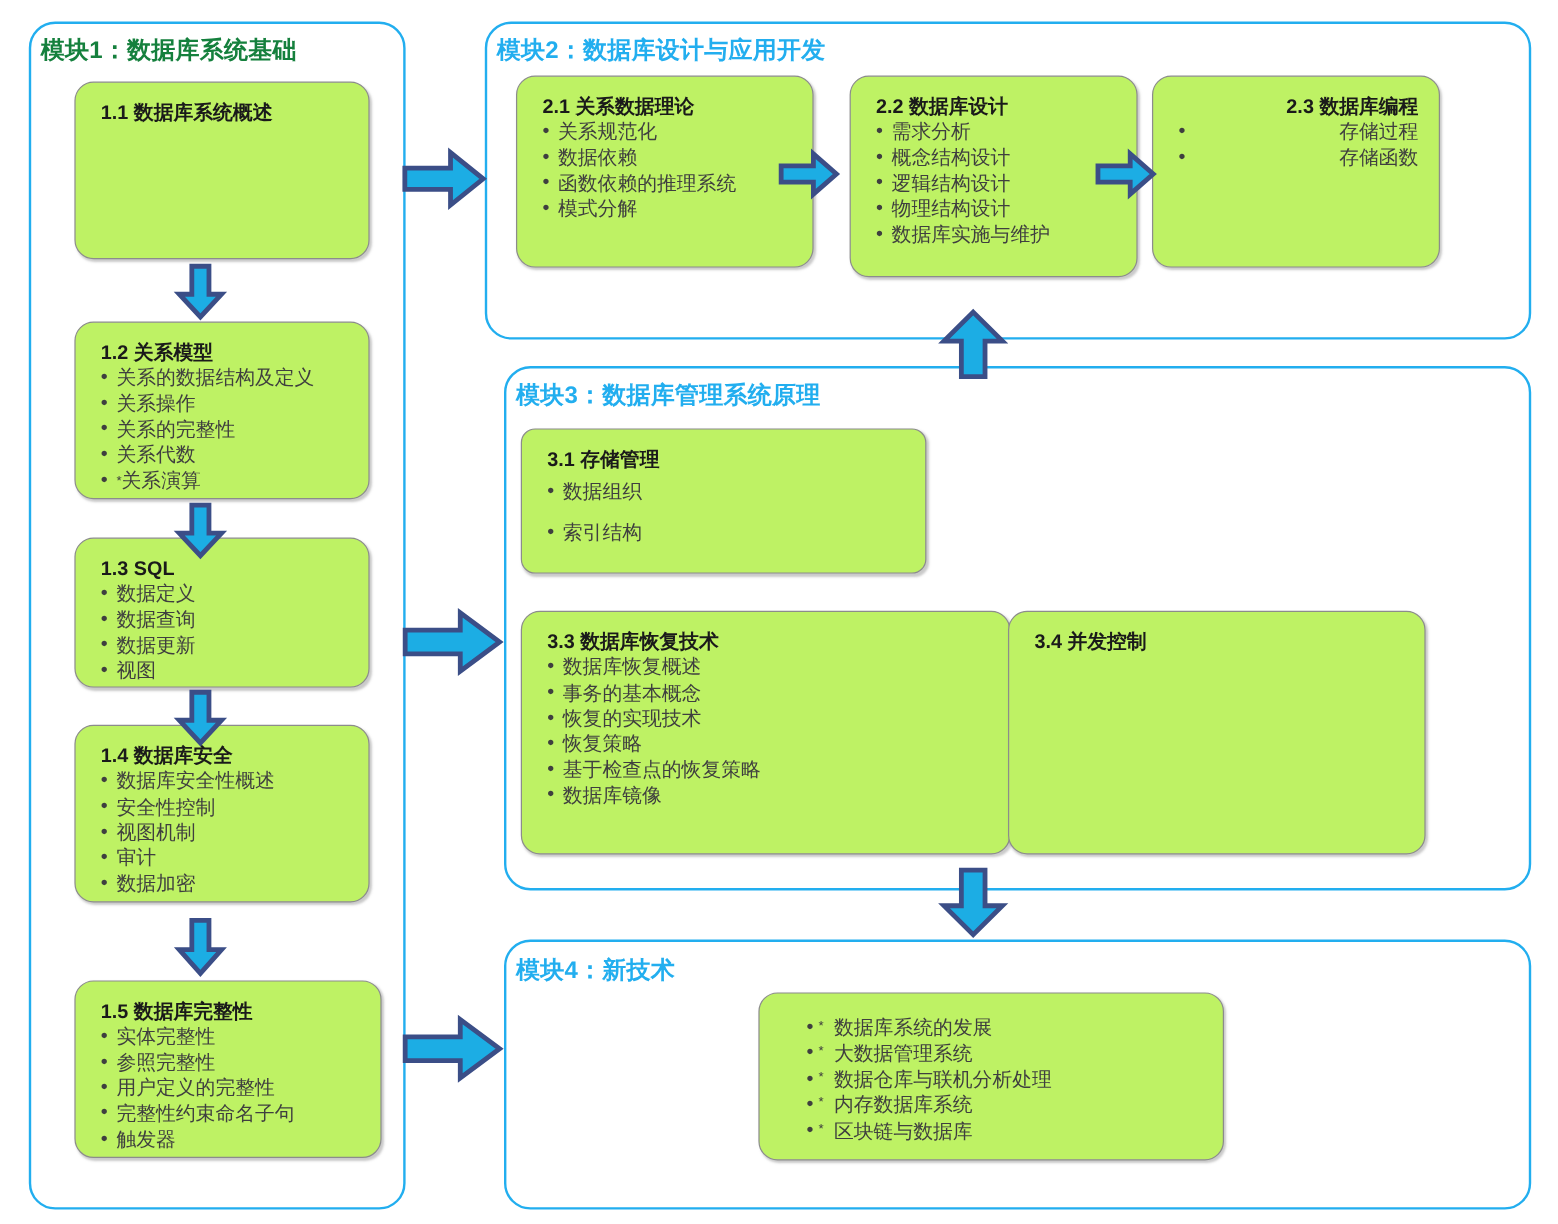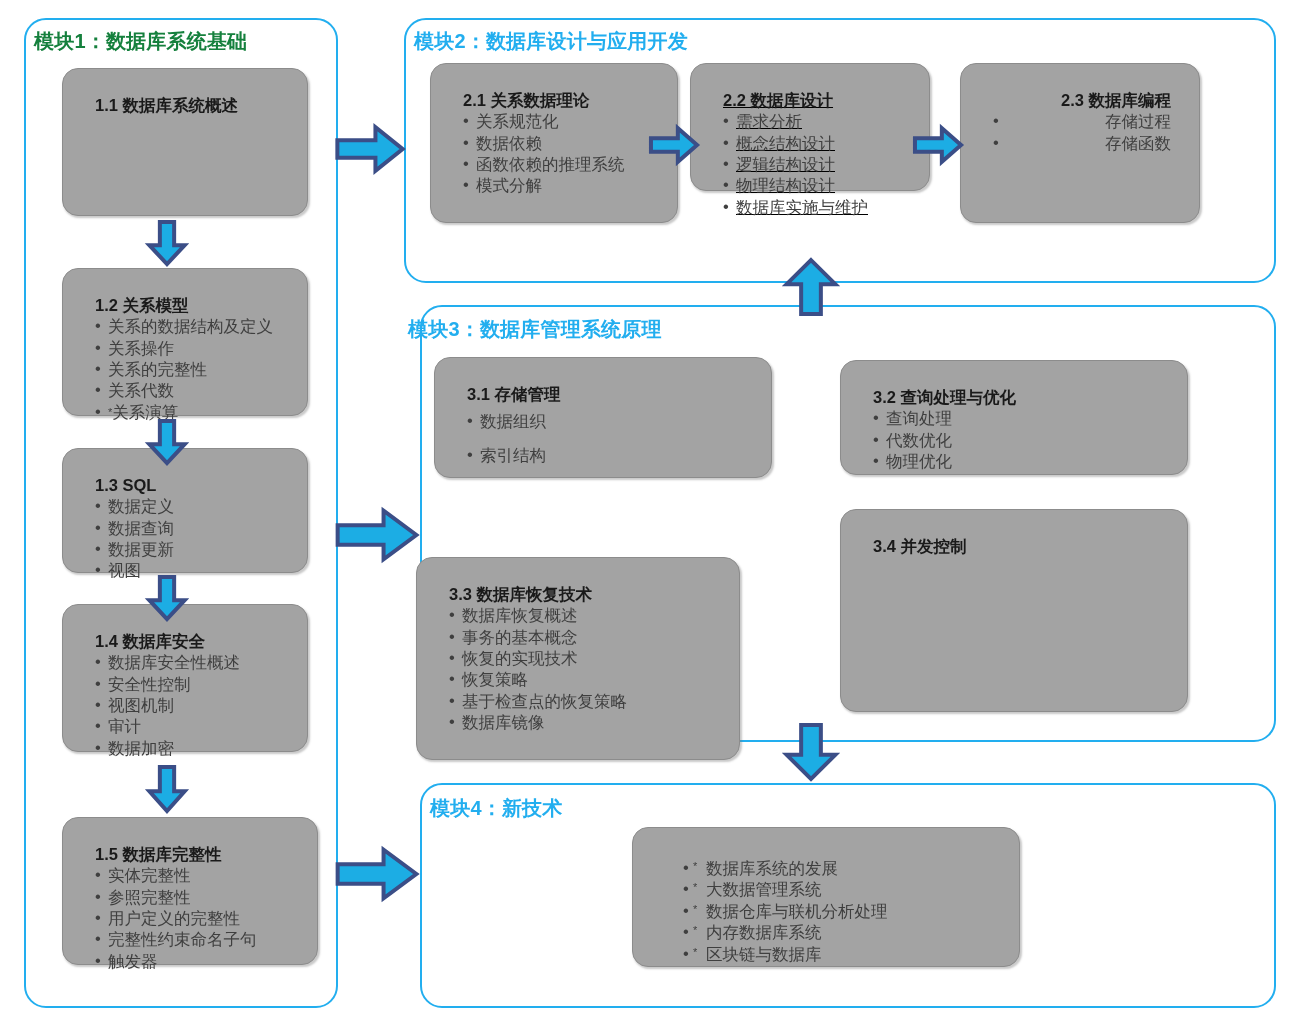--- a/index.html
+++ b/index.html
@@ -25,24 +25,24 @@
     font-weight:bold;
     letter-spacing:0.2px;
     white-space:nowrap;
   }
 
   
   .card{
     position:absolute;
     border:1.4px solid #8c8c8c;
     border-radius:16px;
-    background:#a3a3a3;
+    background:#bef264;
     box-sizing:border-box;
     box-shadow:1.5px 2px 2px rgba(120,120,120,0.40);
-    padding:16px;
+    padding:5px;
   }
   .card-inner{padding:10px 12px 8px 16px;}
   .card-title{
     font-size:16.5px;
     font-weight:bold;
     color:#1a1a1a;
     line-height:1.22;
     margin:0 0 1px 0;
     white-space:nowrap;
   }
@@ -144,21 +144,21 @@
       <div class="card-inner">
         <div class="card-title">2.1 关系数据理论</div>
         <ul class="bullets">
           <li>关系规范化</li>
           <li>数据依赖</li>
           <li>函数依赖的推理系统</li>
           <li>模式分解</li>
         </ul>
       </div>
     </div>
-    <div class="card" style="left: 690px; top: 63px; width: 240px; height: 128px; border-color: rgb(140, 140, 140); text-decoration: underline;">
+    <div class="card" style="left: 708px; top: 63px; width: 240px; height: 168px; border-color: rgb(140, 140, 140);">
       <div class="card-inner">
         <div class="card-title">2.2 数据库设计</div>
         <ul class="bullets">
           <li>需求分析</li>
           <li>概念结构设计</li>
           <li>逻辑结构设计</li>
           <li>物理结构设计</li>
           <li>数据库实施与维护</li>
         </ul>
       </div>
@@ -166,41 +166,31 @@
     <div class="card" style="left: 960px; top: 63px; width: 240px; height: 160px; border-color: rgb(140, 140, 140); text-align: right;">
       <div class="card-inner">
         <div class="card-title">2.3 数据库编程</div>
         <ul class="bullets">
           <li>存储过程</li>
           <li>存储函数</li>
         </ul>
       </div>
     </div>
     <div class="module" style="left: 420px; top: 305px; width: 856px; height: 437px; border-color: rgb(34, 174, 239);"></div>
-    <div class="module-title" style="left: 408px; top: 316px; color: rgb(34, 174, 239);">模块3：数据库管理系统原理</div>
-    <div class="card" style="left: 434px; top: 357px; width: 338px; height: 121px; border-color: rgb(140, 140, 140);">
+    <div class="module-title" style="left: 430px; top: 316px; color: rgb(34, 174, 239);">模块3：数据库管理系统原理</div>
+    <div class="card" style="left: 434px; top: 357px; width: 338px; height: 121px; border-color: rgb(140, 140, 140); border-radius: 12px;">
       <div class="card-inner">
         <div class="card-title">3.1 存储管理</div>
         <ul class="bullets loose">
           <li>数据组织</li>
           <li>索引结构</li>
         </ul>
       </div>
     </div>
-    <div class="card" style="left: 840px; top: 360px; width: 348px; height: 115px; border-color: rgb(140, 140, 140);">
-      <div class="card-inner">
-        <div class="card-title">3.2 查询处理与优化</div>
-        <ul class="bullets">
-          <li>查询处理</li>
-          <li>代数优化</li>
-          <li>物理优化</li>
-        </ul>
-      </div>
-    </div>
-    <div class="card" style="left: 416px; top: 509px; width: 324px; height: 203px; border-color: rgb(140, 140, 140); margin-top: 48px;">
+    <div class="card" style="left: 434px; top: 509px; width: 408px; height: 203px; border-color: rgb(140, 140, 140);">
       <div class="card-inner">
         <div class="card-title">3.3 数据库恢复技术</div>
         <ul class="bullets">
           <li>数据库恢复概述</li>
           <li>事务的基本概念</li>
           <li>恢复的实现技术</li>
           <li>恢复策略</li>
           <li>基于检查点的恢复策略</li>
           <li>数据库镜像</li>
         </ul>

